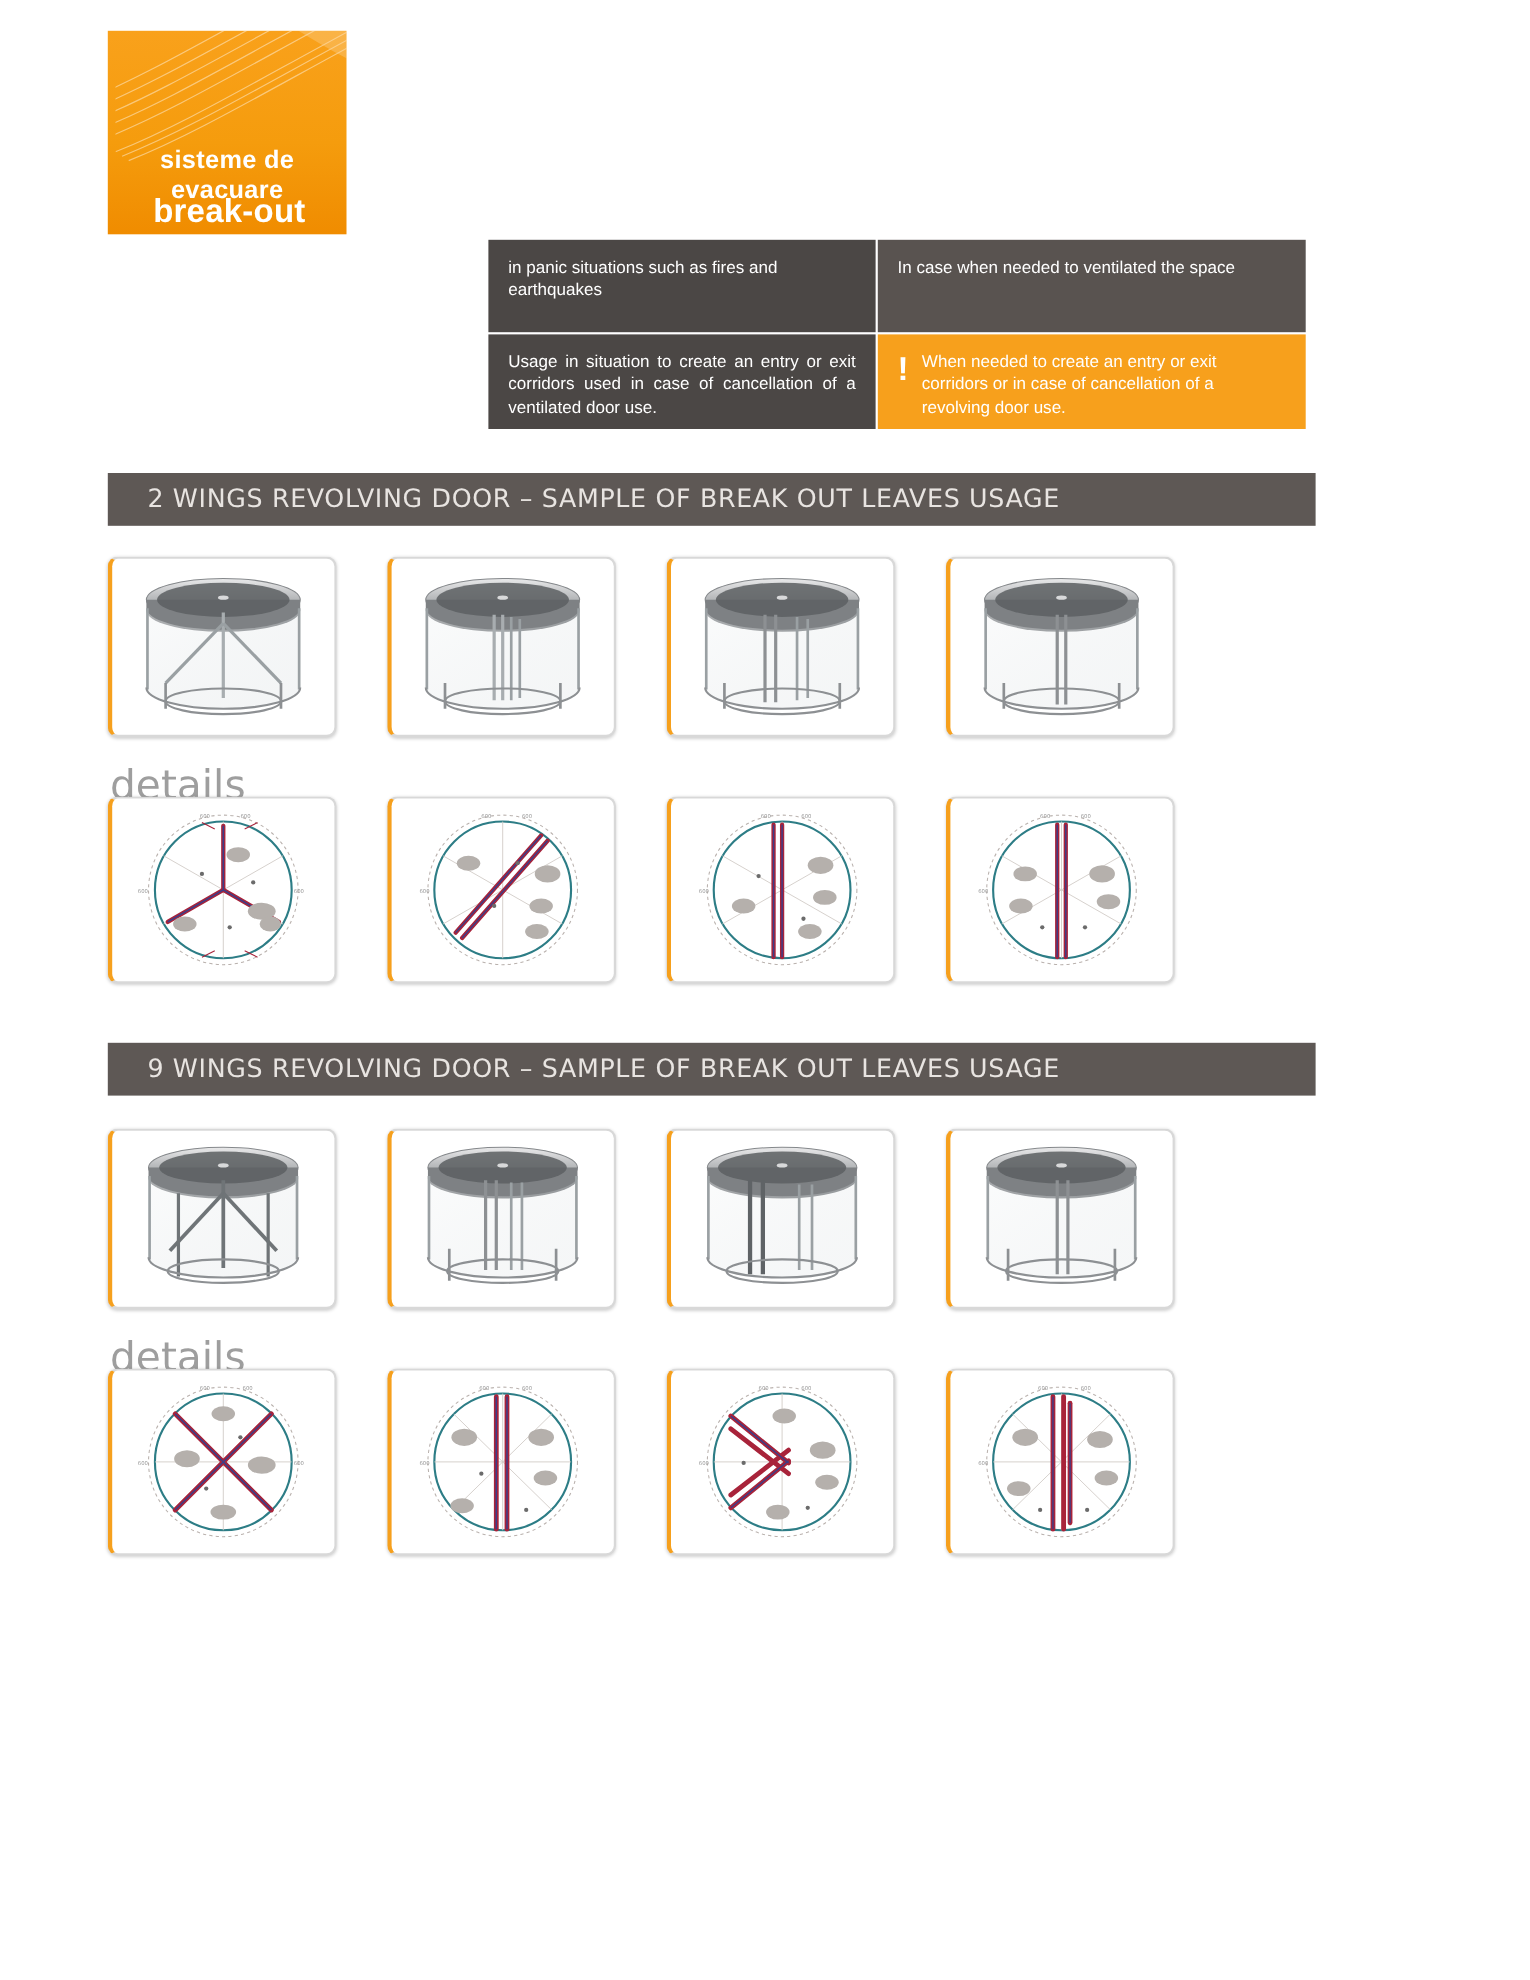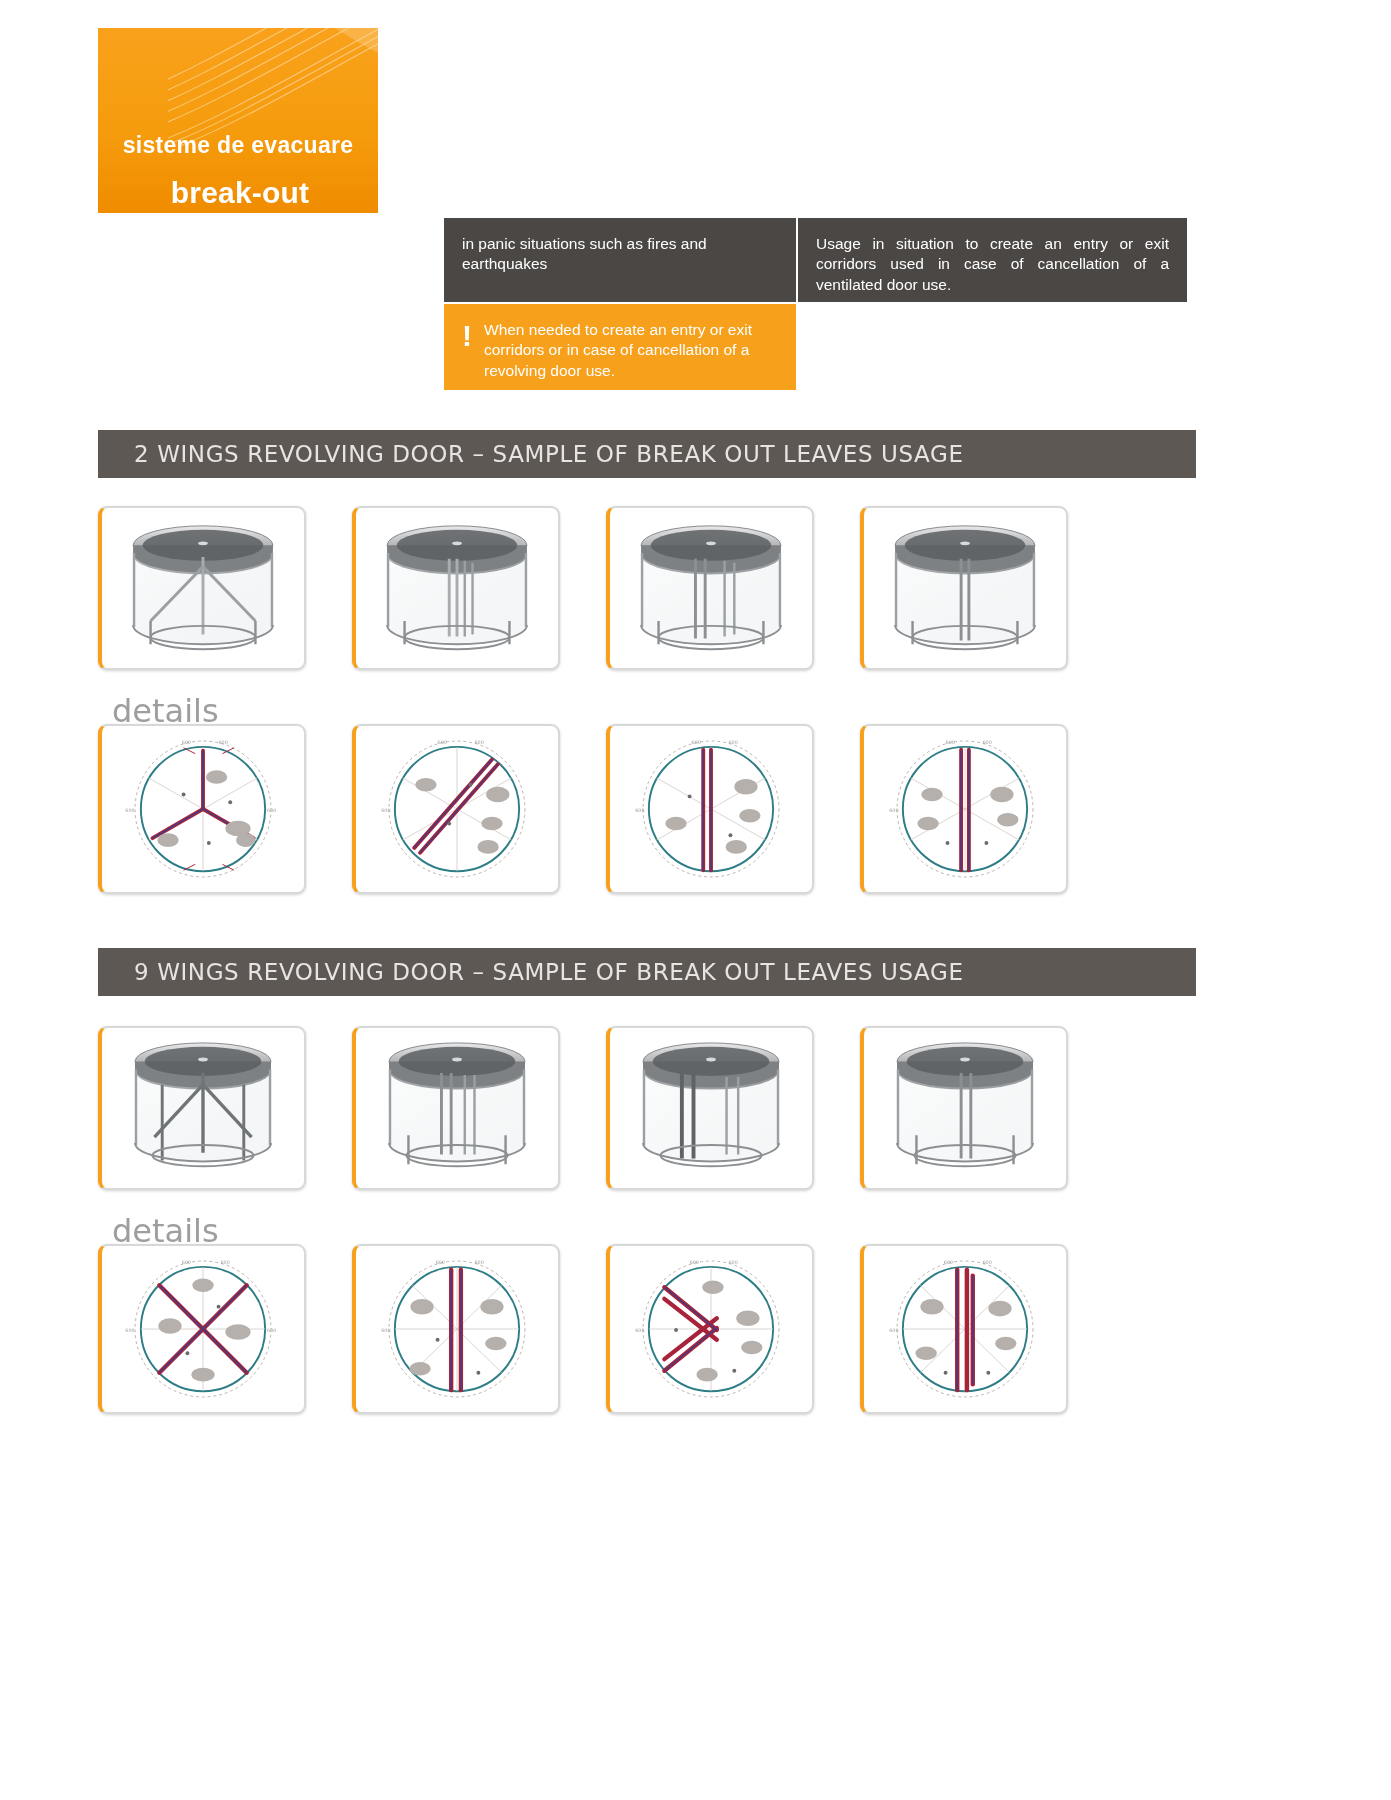--- a/index.html
+++ b/index.html
@@ -14,21 +14,21 @@
     font-family: "Liberation Sans", sans-serif;
     color: #3a3a3a;
     overflow: hidden;
   }
 
   
   .logo {
     position: absolute;
     left: 98px;
     top: 28px;
-    width: 280px;
+    width: 217px;
     height: 185px;
     background: linear-gradient(180deg, #f9a11b 0%, #f59c0d 55%, #f08c00 100%);
     overflow: hidden;
   }
   .logo .swoosh {
     position: absolute;
     right: -10px;
     top: -10px;
     width: 220px;
     height: 130px;
@@ -114,22 +114,22 @@
     padding-left: 36px;
     box-sizing: border-box;
     font-family: "DejaVu Sans", sans-serif;
   }
   #banner-3wings { top: 430px; }
   #banner-4wings { top: 948px; }
 
   
   .details-label {
     position: absolute;
-    left: 112px;
-    font-size: 32px;
+    left: 100px;
+    font-size: 37px;
     color: #9e9e9e;
     font-family: "DejaVu Sans", sans-serif;
   }
   #details-3 { top: 692px; }
   #details-4 { top: 1212px; }
 
   
   .row {
     position: absolute;
     left: 98px;
@@ -177,20 +177,21 @@
       <path d="M-34,76 C26,52 86,16 186,-38"></path>
     </g>
     <path d="M150,0 L220,0 L220,40 C195,28 170,12 150,0 Z" fill="#ffffff" opacity="0.35"></path>
   </svg>
   <div class="logo-line1">sisteme de evacuare</div>
   <div class="logo-line2">break-out</div>
 </div>
 
 <div class="info-table">
   <div class="cell dark">in panic situations such as fires and earthquakes</div>
+  <div class="cell dark2">In case when needed to ventilated the space</div>
   <div class="cell dark justify">Usage in situation to create an entry or exit corridors used in case of cancellation of a ventilated door use.</div>
   <div class="cell orange">
     <span class="bang">!</span>
     <span>When needed to create an entry or exit corridors or in case of cancellation of a revolving door use.</span>
   </div>
 </div>
 
 <div class="banner" id="banner-3wings">2 WINGS REVOLVING DOOR – SAMPLE OF BREAK OUT LEAVES USAGE</div>
 
 <div class="row" id="row-photos-3">

